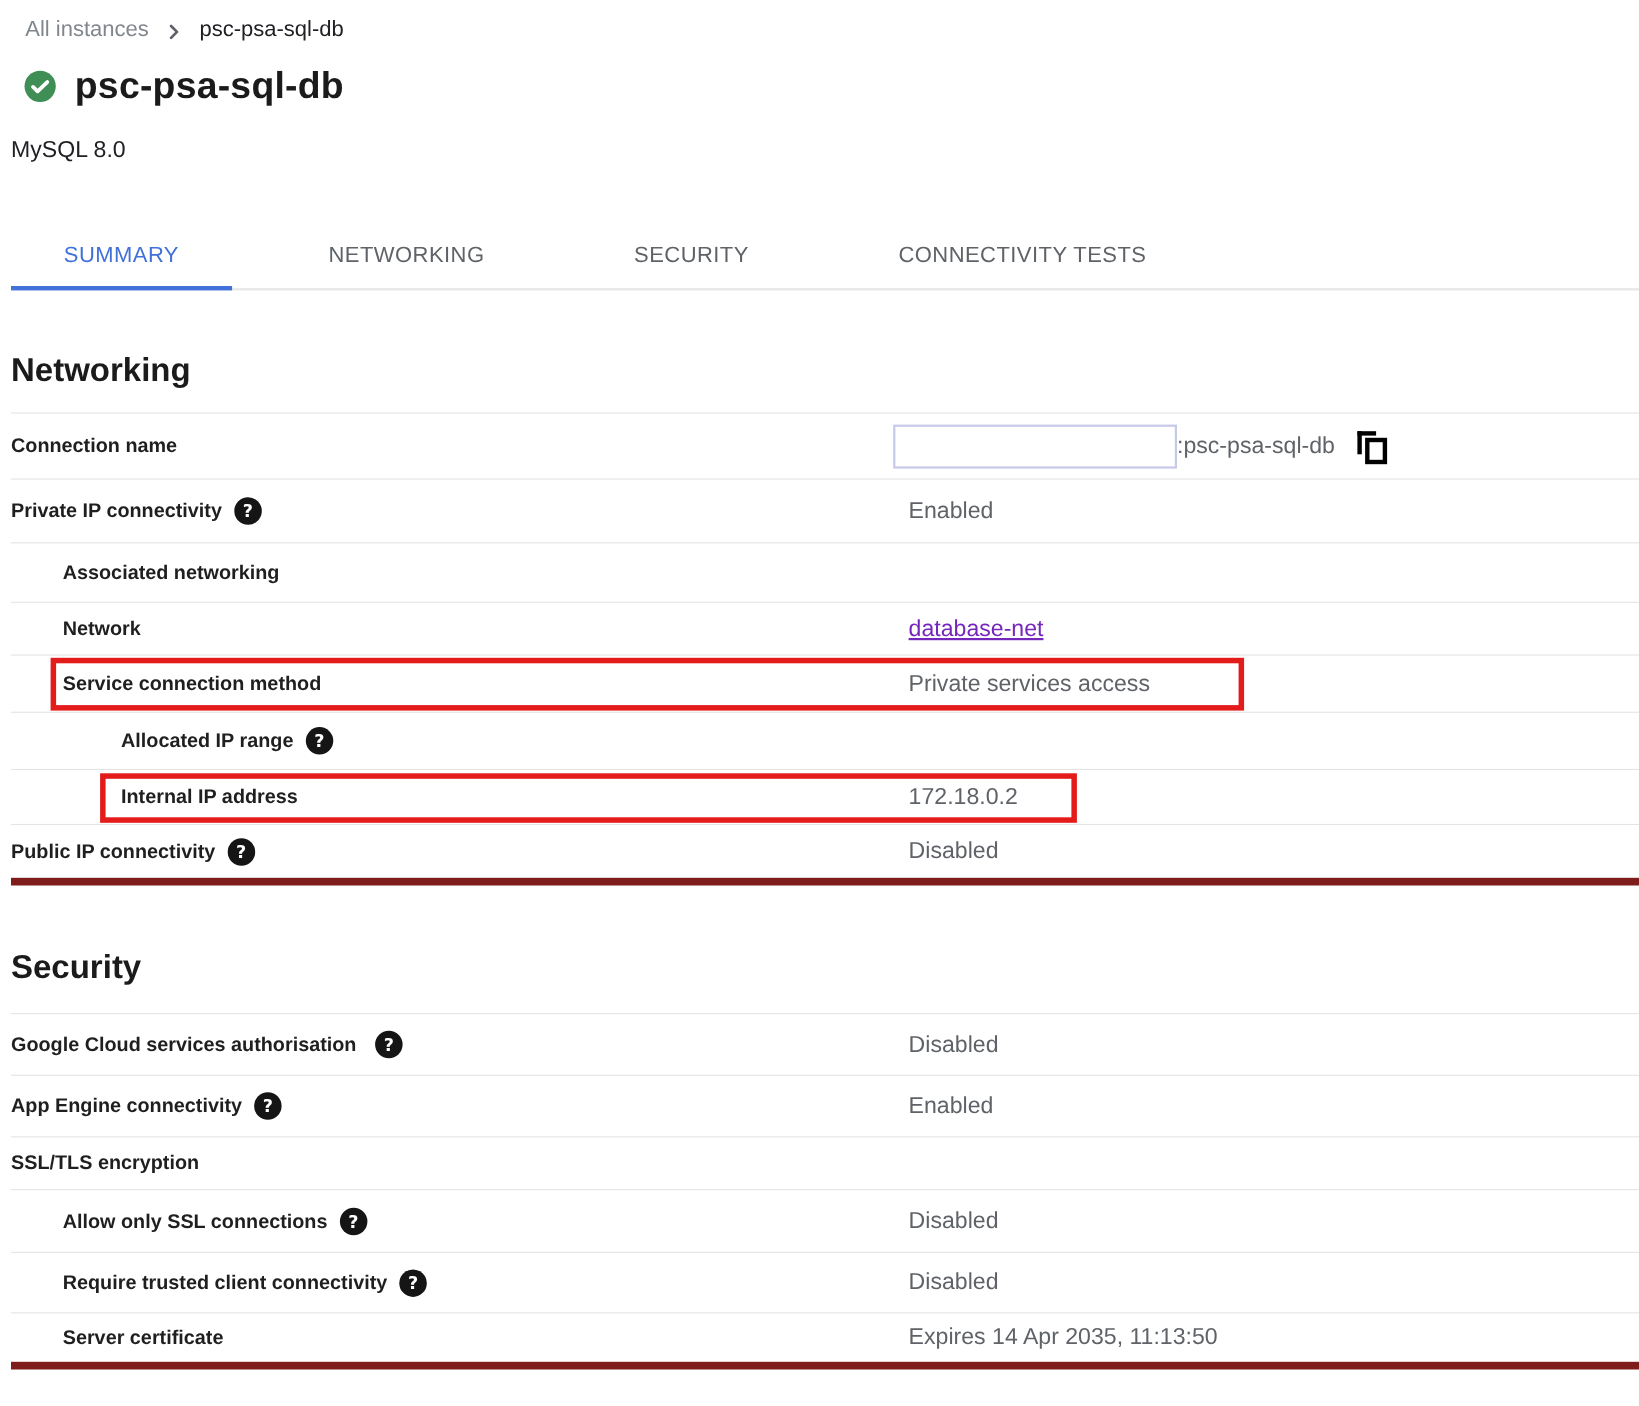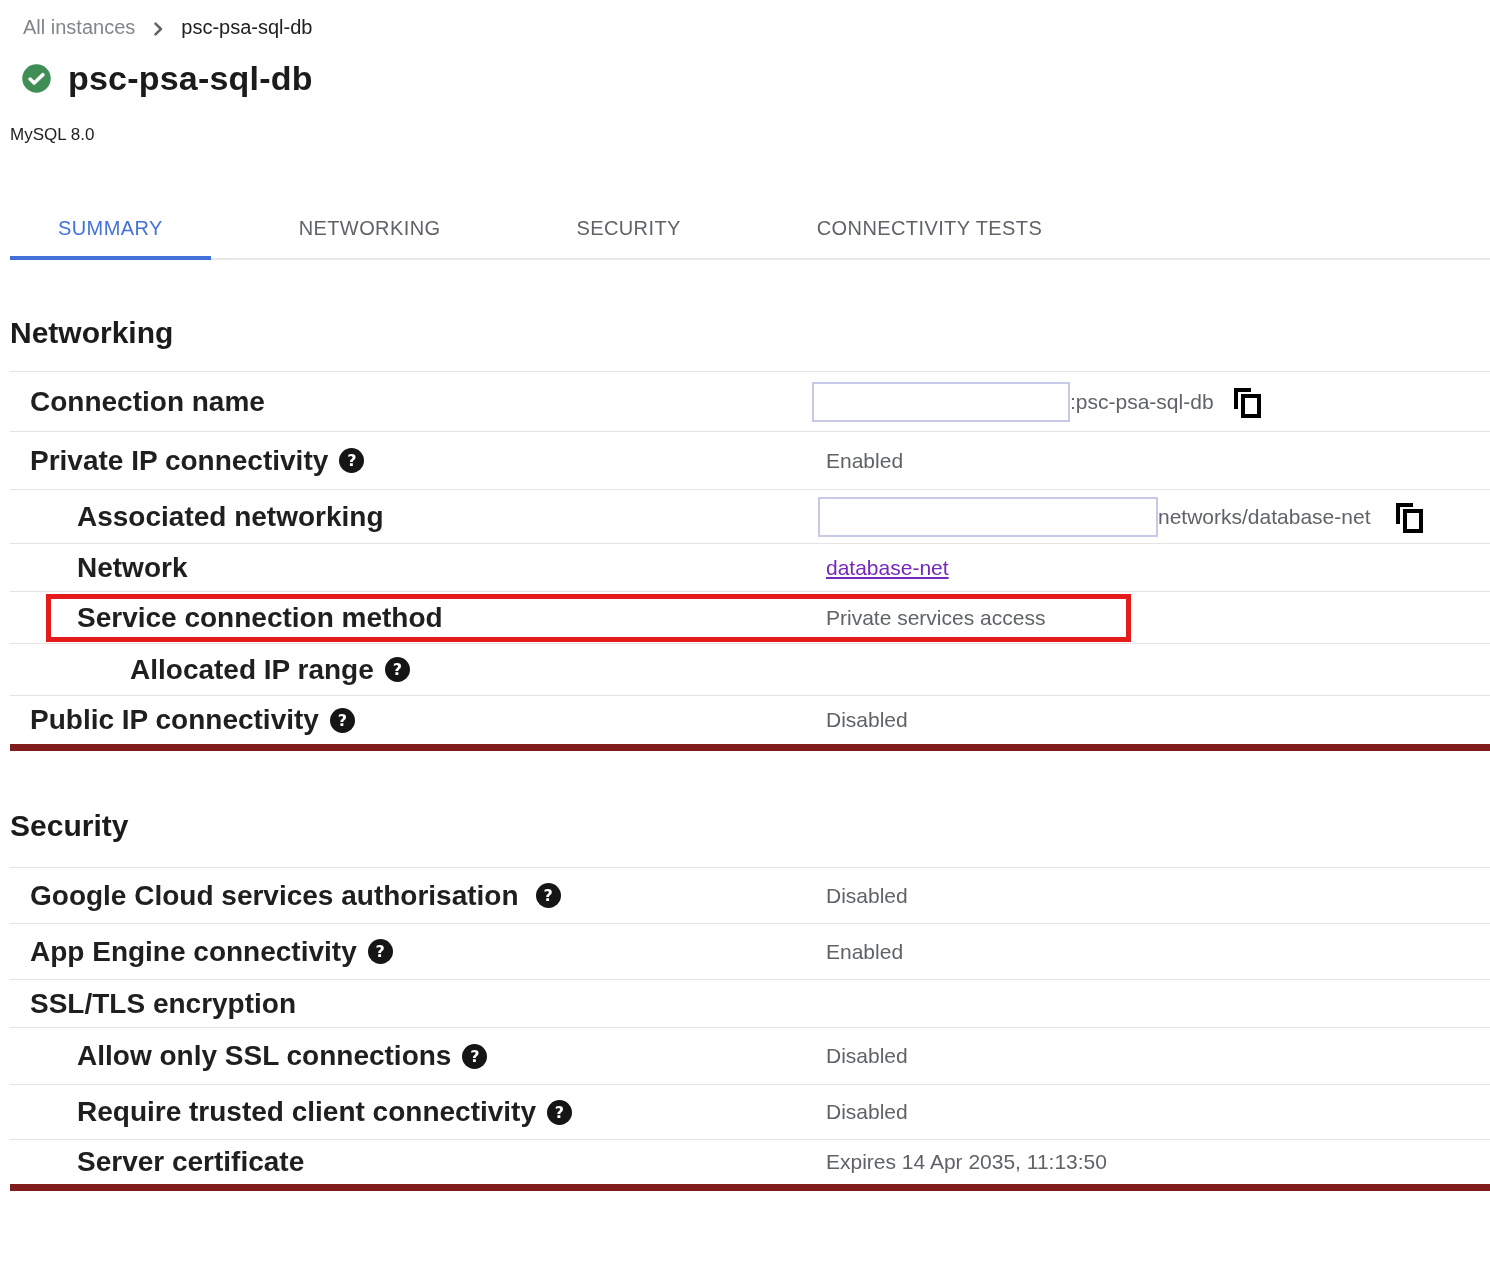--- a/index.html
+++ b/index.html
@@ -9,39 +9,39 @@
   
   .breadcrumb{padding-top:16px;margin-left:23px;display:flex;align-items:center;font-size:20px;}
   .crumb-parent{color:#80868b;}
   .crumb-sep{margin:0 13px;display:inline-flex;transform:translateY(1px);}
   .crumb-current{color:#202124;}
 
   .title-row{margin:20px 0 0 21px;display:flex;align-items:center;gap:16px;}
   .status-icon{width:31px;height:31px;display:inline-flex;}
   .page-title{font-size:34px;font-weight:bold;letter-spacing:.2px;color:#1b1b1b;}
 
-  .subtitle{margin:27px 0 0 10px;font-size:17px;color:#202124;}
+  .subtitle{margin:27px 0 0 10px;font-size:21px;color:#202124;}
 
   
   .tabs{margin:56px 0 0 10px;display:flex;border-bottom:2px solid #e7e7e7;gap:40px;}
   .tab{padding:16px 48px 18px;font-size:20px;letter-spacing:.4px;color:#5f6368;
        position:relative;cursor:pointer;white-space:nowrap;}
   .tab.active{color:#4272d9;}
   .tab.active::after{content:"";position:absolute;left:0;right:0;bottom:-2px;height:4px;background:#4272d9;}
 
   
   .section-heading{margin:56px 0 21px 10px;font-size:30px;font-weight:bold;color:#1b1b1b;}
   .section-heading.second{margin-top:58px;margin-bottom:24px;}
   .rows{margin-left:10px;width:1480px;}
   .row{position:relative;display:flex;align-items:center;border-top:1px solid #e4e4e4;box-sizing:border-box;}
   .rows .row:last-child{border-bottom:7px solid #7f1d1d;}
   .h48{height:48px}.h50{height:50px}.h52{height:52px}.h54{height:54px}
   .h55{height:55px}.h56{height:56px}.h57{height:57px}.h58{height:58px}.h60{height:60px}
 
-  .label{font-weight:bold;font-size:28px;color:#1f1f1f;display:flex;align-items:center;gap:11px;margin-left:20px;}
+  .label{font-weight:bold;font-size:18px;color:#1f1f1f;display:flex;align-items:center;gap:11px;}
   .ind1{padding-left:47px}.ind2{padding-left:100px}
 
   .help{width:25px;height:25px;border-radius:50%;background:#151515;color:#fff;
         display:inline-flex;align-items:center;justify-content:center;flex:none;cursor:pointer;}
   .help::after{content:"?";font-size:16px;font-weight:bold;font-family:"DejaVu Sans",sans-serif;}
 
   .value{position:absolute;left:816px;font-size:21px;color:#5f6368;display:flex;align-items:center;justify-content:space-between;}
   .value a{color:#7627bb;text-decoration:underline;}
 
   
@@ -115,28 +115,20 @@
     </div>
     <div class="value">
         <span>Enabled</span>
       </div>
   </div>
 
   <div class="row h54">
     <div class="label ind1">
       <span>Associated networking</span>
     </div>
-    <div class="value" style="left:808px;">
-      <span class="redact w340"></span>
-      <span>networks/database-net</span>
-      <span class="copy" style="margin-left:26px;">
-          <span class="back"></span>
-          <span class="front"></span>
-        </span>
-    </div>
   </div>
 
   <div class="row h48">
     <div class="label ind1">
       <span>Network</span>
     </div>
     <div class="value">
         <a href="#">database-net</a>
       </div>
   </div>
@@ -154,20 +146,29 @@
   <div class="row h52">
     <div class="label ind2">
       <span>Allocated IP range</span>
       <span class="help"></span>
     </div>
     <div class="value">
         <span></span>
       </div>
   </div>
 
+  <div class="row h50">
+    <div class="hl hl-ip"></div>
+    <div class="label ind2">
+      <span>Internal IP address</span>
+    </div>
+    <div class="value">
+        <span>172.18.0.2</span>
+      </div>
+  </div>
 
   <div class="row h56">
     <div class="label">
       <span>Public IP connectivity</span>
       <span class="help"></span>
     </div>
     <div class="value">
         <span>Disabled</span>
       </div>
   </div>

